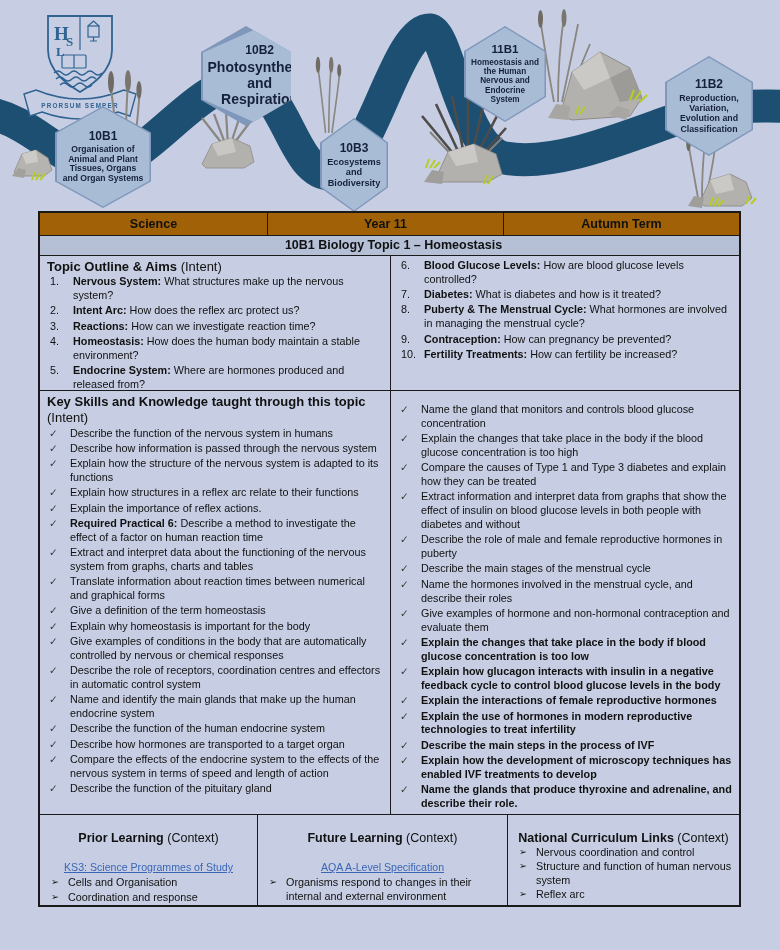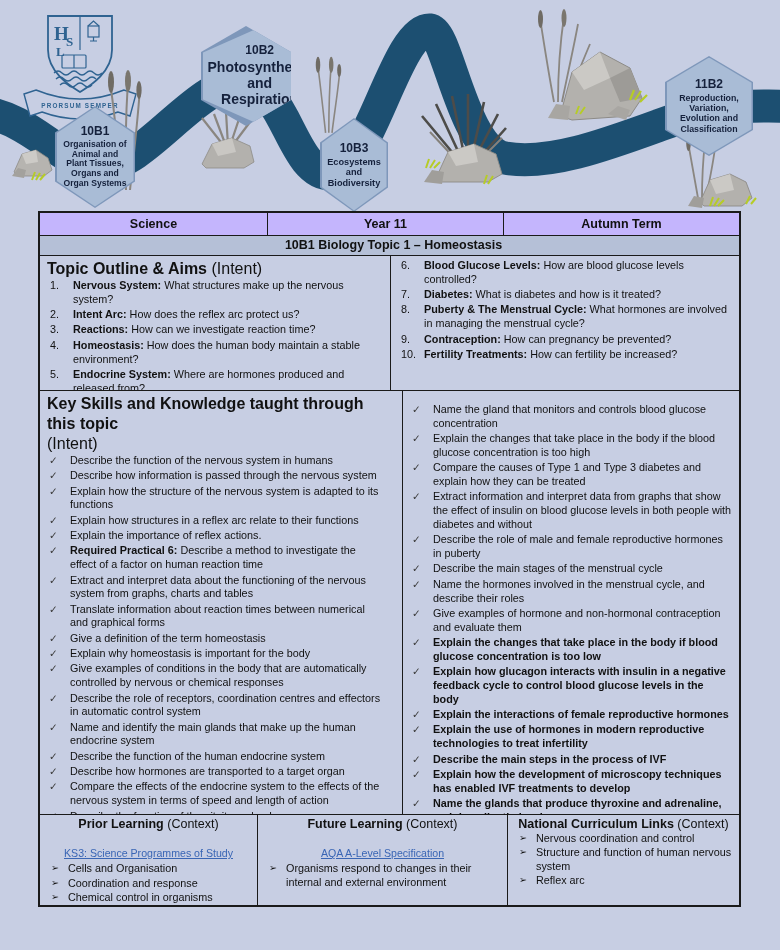--- a/index.html
+++ b/index.html
@@ -28,43 +28,43 @@
   .hex-code { font-weight:bold; font-size:12px; line-height:1.15; }
   .hex-label { font-weight:bold; font-size:8.6px; line-height:1.15; margin-top:1px; }
   .hex-sm .hex-code { font-size:11.5px; }
   .hex-sm .hex-label { font-size:8.2px; }
   
   .doc-table {
     position:absolute; left:38px; top:211px; width:703px;
     border:2px solid #1a1a1a; background:#c7cee3;
   }
   .trow { display:grid; }
-  .rowA { grid-template-columns:227px 236px 1fr; height:23px; background:#c4b5fd; border-bottom:1.4px solid #1a1a1a; }
+  .rowA { grid-template-columns:227px 236px 1fr; height:23px; background:#a16207; border-bottom:1.4px solid #1a1a1a; }
   .rowB { height:20px; background:#b5c0d7; border-bottom:1.4px solid #1a1a1a;padding-left:8px; }
   .rowC { grid-template-columns:350px 1fr; height:135px; border-bottom:1.4px solid #1a1a1a; }
-  .rowD { grid-template-columns:350px 1fr; height:424px; border-bottom:1.4px solid #1a1a1a;gap:12px; }
+  .rowD { grid-template-columns:350px 1fr; height:424px; border-bottom:1.4px solid #1a1a1a; }
   .rowE { grid-template-columns:217px 250px 1fr; height:90px; }
   .tcell { overflow:hidden; }
   .tcell + .tcell { border-left:1.4px solid #1a1a1a; }
   .hd { font-weight:bold; font-size:12.5px; text-align:center; line-height:22px; }
   .rowB .hd { line-height:19px; }
   .body-cell { padding:3px 7px 2px 7px; }
-  .sec-head { font-size:16px; font-weight:bold; line-height:1.25; }
+  .sec-head { font-size:13px; font-weight:bold; line-height:1.25; }
   .sec-head .light { font-weight:normal; }
   
   .li { display:flex; margin-bottom:1.5px; font-size:10.8px; line-height:1.28; }
   .marker { flex:0 0 24px; }
   .num-list .marker { flex:0 0 26px; padding-left:3px; }
   .check-list .marker { flex:0 0 23px; padding-left:2px; color:#3b3b3b; font-size:10.5px; }
   .arrow-list .marker { flex:0 0 20px; padding-left:3px; font-size:9.5px; }
   .itext { flex:1; }
   .itext.b { font-weight:bold; }
   .pad-top { padding-top:12px; }
   
-  .ctx-title { text-align:center; font-weight:bold; font-size:12.5px; line-height:1.2; margin-top:2px; }
+  .ctx-title { text-align:center; font-weight:bold; font-size:12.5px; line-height:1.2; margin-top:16px; }
   .ctx-title .light { font-weight:normal; }
   .ctx-link { display:block; text-align:center; font-size:10.6px; color:#3a66b5; text-decoration:underline; line-height:1.25; margin:15px 0 2px 0; }
   .rowE .li { margin-bottom:0.5px; }
 </style>
 </head>
 <body>
 
 <div class="banner">
   <svg width="780" height="215" viewBox="0 0 780 215">
 
@@ -154,36 +154,42 @@
       <ellipse cx="19" cy="7" rx="2.3" ry="8" fill="#7a766e"></ellipse>
       <polygon points="14,66 24,44 44,38 60,46 66,62 56,70 18,70" fill="#b3b1ad" stroke="#8d8b87" stroke-width="0.9"></polygon>
       <polygon points="24,44 44,38 48,54 30,58" fill="#cbc9c5"></polygon>
       <polygon points="2,70 8,60 18,62 16,72" fill="#a09e9a"></polygon>
       <path d="M24,70 l3,-9 M28,70 l5,-8 M32,70 l6,-6" stroke="#b6cc27" stroke-width="2" fill="none"></path>
       <path d="M60,68 l4,-8 M65,68 l5,-6" stroke="#b6cc27" stroke-width="2" fill="none"></path>
     </g>
   </svg>
 
   
-  <div class="hex" style="left:55px; top:106px; width:80px; height:102px;">
+  <div class="hex" style="left:55px; top:106px; width:96px; height:102px;">
     <div class="hex-inner">
       <div class="hex-code">10B1</div>
       <div class="hex-label">Organisation of Animal and Plant Tissues, Organs and Organ Systems</div>
     </div>
   </div>
   <div class="hex" style="left:201px; top:26px; width:90px; height:100px;">
     <div class="hex-inner">
       <div class="hex-code">10B2</div>
       <div class="hex-label" style="font-size:14px">Photosynthesis and Respiration</div>
     </div>
   </div>
   <div class="hex" style="left:320px; top:118px; width:68px; height:94px;">
     <div class="hex-inner">
       <div class="hex-code">10B3</div>
       <div class="hex-label" style="font-size:9.2px">Ecosystems and Biodiversity</div>
+    </div>
+  </div>
+  <div class="hex hex-sm" style="left:464px; top:26px; width:82px; height:96px;">
+    <div class="hex-inner">
+      <div class="hex-code">11B1</div>
+      <div class="hex-label">Homeostasis and the Human Nervous and Endocrine System</div>
     </div>
   </div>
   <div class="hex" style="left:656px; top:56px; width:88px; height:100px;margin-left:9px;">
     <div class="hex-inner">
       <div class="hex-code">11B2</div>
       <div class="hex-label" style="font-size:8.8px">Reproduction, Variation, Evolution and Classification</div>
     </div>
   </div>
 </div>
 

